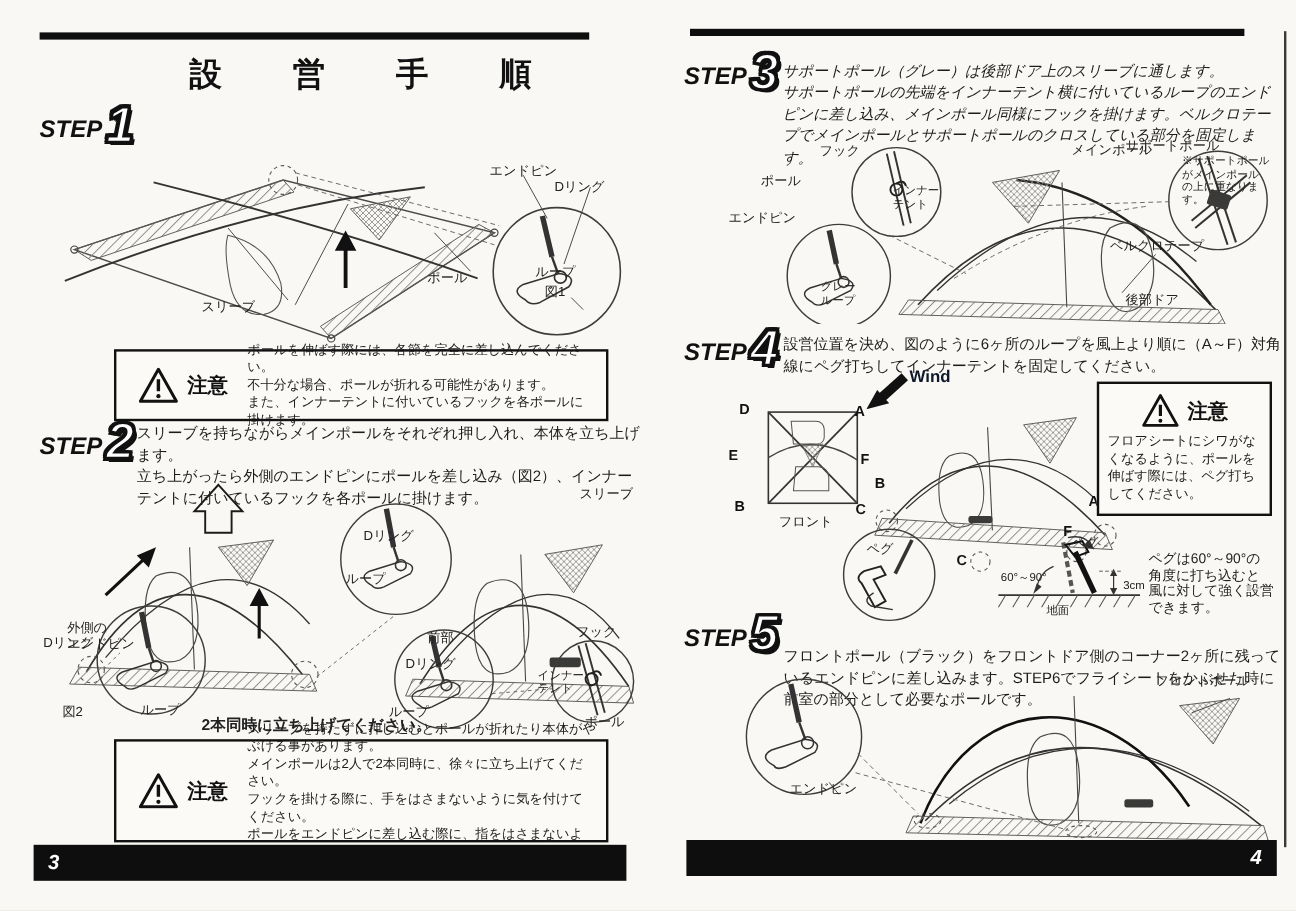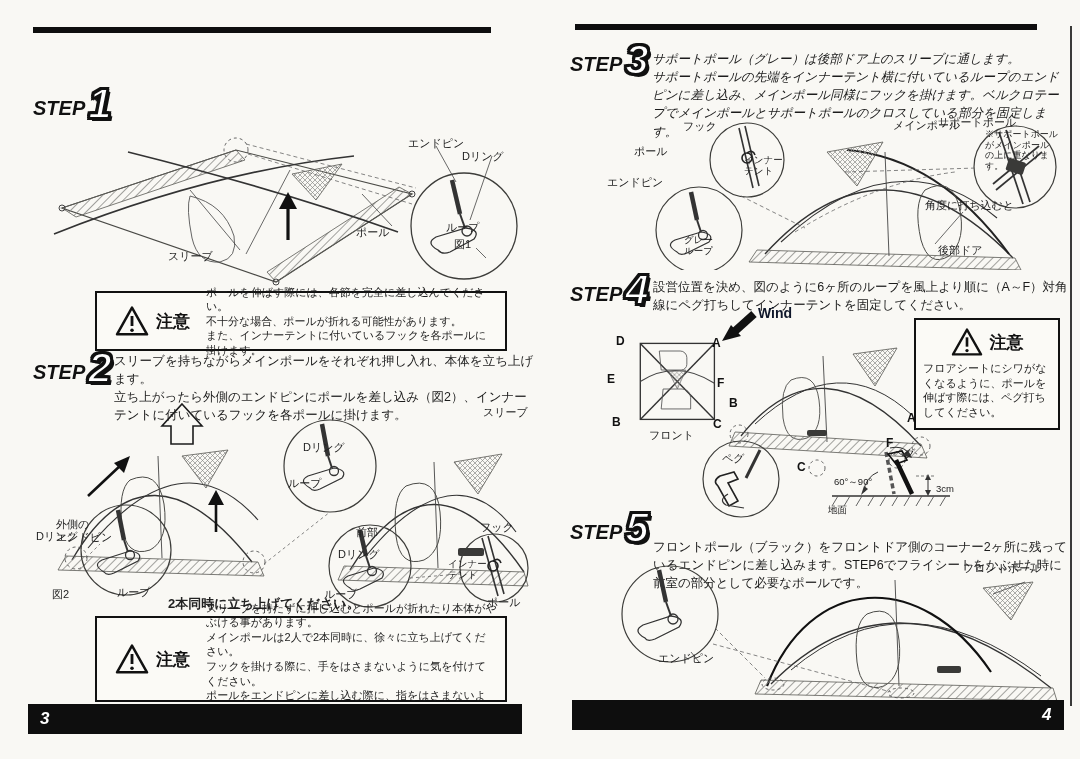--- a/index.html
+++ b/index.html
@@ -29,20 +29,21 @@
   .wind{position:absolute;font-size:14px;font-weight:bold;color:#0f172a;}
   svg.diag{position:absolute;}
 </style>
 </head>
 <body>
 
 <div id="screen">
 
   <div class="bar" style="left:33px;top:27px;width:458px;height:6px;"></div>
 
+  <div class="doc-title" style="left:158px;top:44px;">設　営　手　順</div>
 
   <div class="step-head" style="left:33px;top:84px;">
     <span class="step-word">STEP</span>
     <span class="step-num">1</span>
   </div>
 
   <svg class="diag" style="left:40px;top:130px;" width="492" height="170" viewBox="0 0 492 170">
     <defs>
       <pattern id="ht1" width="6" height="6" patternUnits="userSpaceOnUse" patternTransform="rotate(45)">
         <line x1="0" y1="0" x2="0" y2="6" stroke="#8a8a86" stroke-width="1.6"></line>
@@ -258,21 +259,21 @@
 テント</div>
   <div class="dlabel" style="left:607px;top:176px;">エンドピン</div>
   <div class="dlabel sm" style="left:684px;top:234px;">グレー
 ループ</div>
   <div class="dlabel" style="left:893px;top:119px;">メインポール</div>
   <div class="dlabel" style="left:938px;top:116px;">サポートポール</div>
   <div class="dlabel xs" style="left:985px;top:129px;">※サポートポール
 がメインポール
 の上に重なりま
 す。</div>
-  <div class="dlabel" style="left:925px;top:199px;">角度に打ち込むと</div>
+  <div class="dlabel" style="left:925px;top:199px;">ベルクロテープ</div>
   <div class="dlabel" style="left:938px;top:244px;">後部ドア</div>
 
   <div class="step-head" style="left:570px;top:270px;">
     <span class="step-word">STEP</span>
     <span class="step-num">4</span>
   </div>
   <div class="txt" style="left:653px;top:278px;width:416px;">設営位置を決め、図のように6ヶ所のループを風上より順に（A～F）対角線にペグ打ちしてインナーテントを固定してください。</div>
 
   <div class="wind" style="left:758px;top:305px;">Wind</div>
   <svg class="diag" style="left:722px;top:310px;" width="36" height="32" viewBox="0 0 36 32">
@@ -359,21 +360,25 @@
     <polygon points="84,12 80,4 74,9" fill="#333"></polygon>
     <line x1="100" y1="31" x2="100" y2="48" stroke="#333" stroke-width="1"></line>
     <polygon points="100,28 97,34 103,34" fill="#333"></polygon>
     <polygon points="100,50 97,44 103,44" fill="#333"></polygon>
     <line x1="88" y1="30" x2="108" y2="30" stroke="#555" stroke-width="0.8" stroke-dasharray="3,2"></line>
   </svg>
   <div class="dlabel" style="left:722px;top:452px;">ペグ</div>
   <div class="dlabel" style="left:893px;top:447px;">ペグ</div>
   <div class="dlabel sm" style="left:834px;top:476px;">60°～90°</div>
   <div class="dlabel sm" style="left:936px;top:483px;">3cm</div>
-  <div class="dlabel sm" style="left:828px;top:504px;">地面</div>
+  <div class="dlabel sm" style="left:872px;top:504px;">地面</div>
+  <div class="dlabel" style="left:957px;top:460px;width:110px;font-size:11.5px;">ペグは60°～90°の
+角度に打ち込むと
+風に対して強く設営
+できます。</div>
 
   <div class="step-head" style="left:570px;top:508px;">
     <span class="step-word">STEP</span>
     <span class="step-num">5</span>
   </div>
   <div class="txt" style="left:653px;top:514px;width:416px;margin-top:24px;">フロントポール（ブラック）をフロントドア側のコーナー2ヶ所に残っているエンドピンに差し込みます。STEP6でフライシートをかぶせた時に前室の部分として必要なポールです。</div>
 
   <svg class="diag" style="left:595px;top:558px;" width="480" height="145" viewBox="0 0 480 145">
     <defs>
       <pattern id="ht6" width="6" height="6" patternUnits="userSpaceOnUse" patternTransform="rotate(45)">

